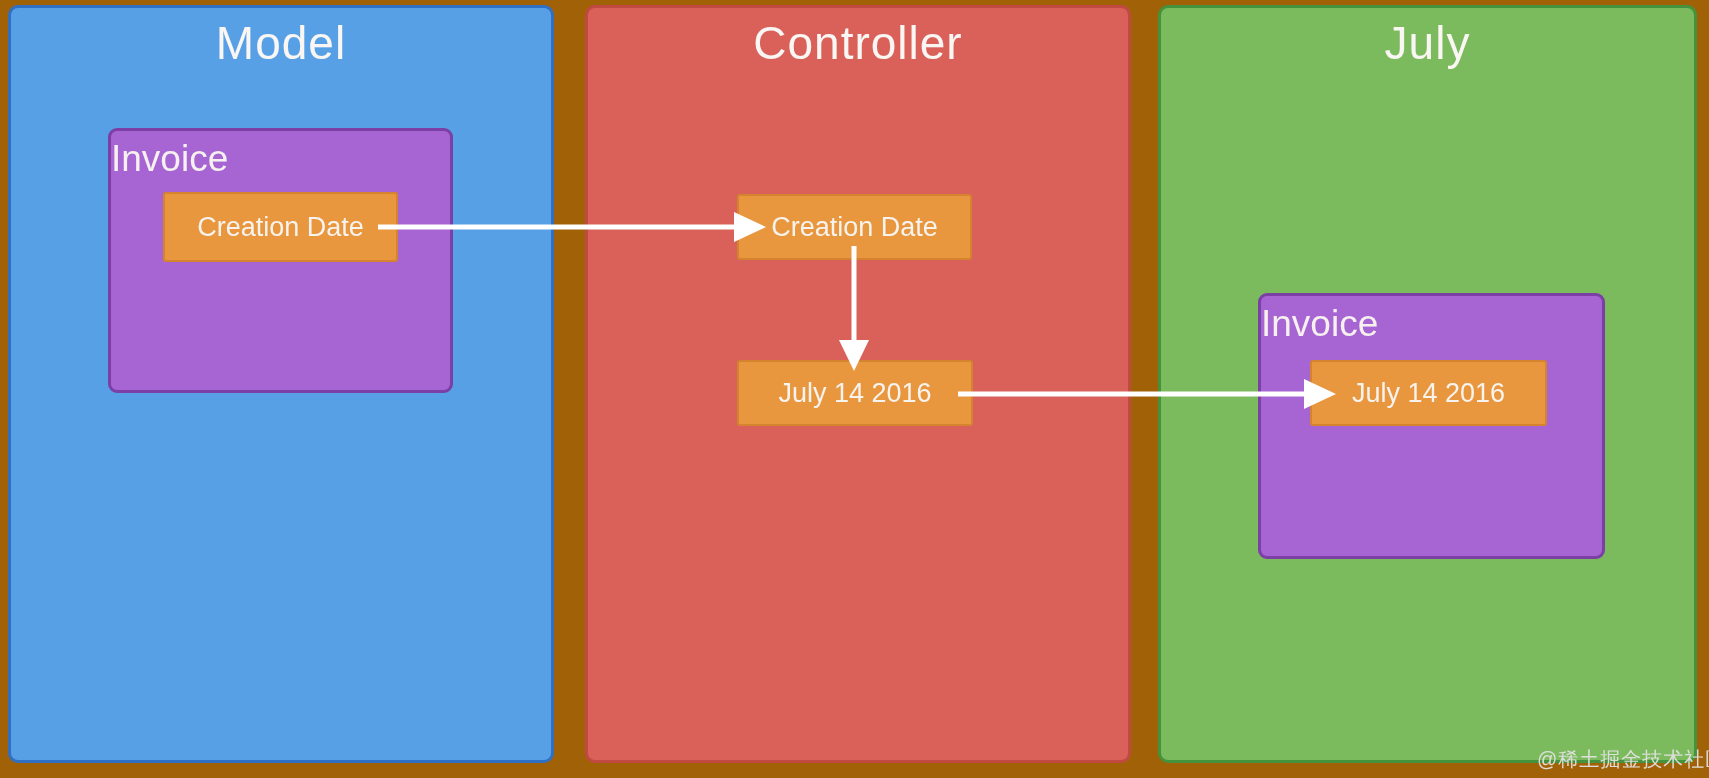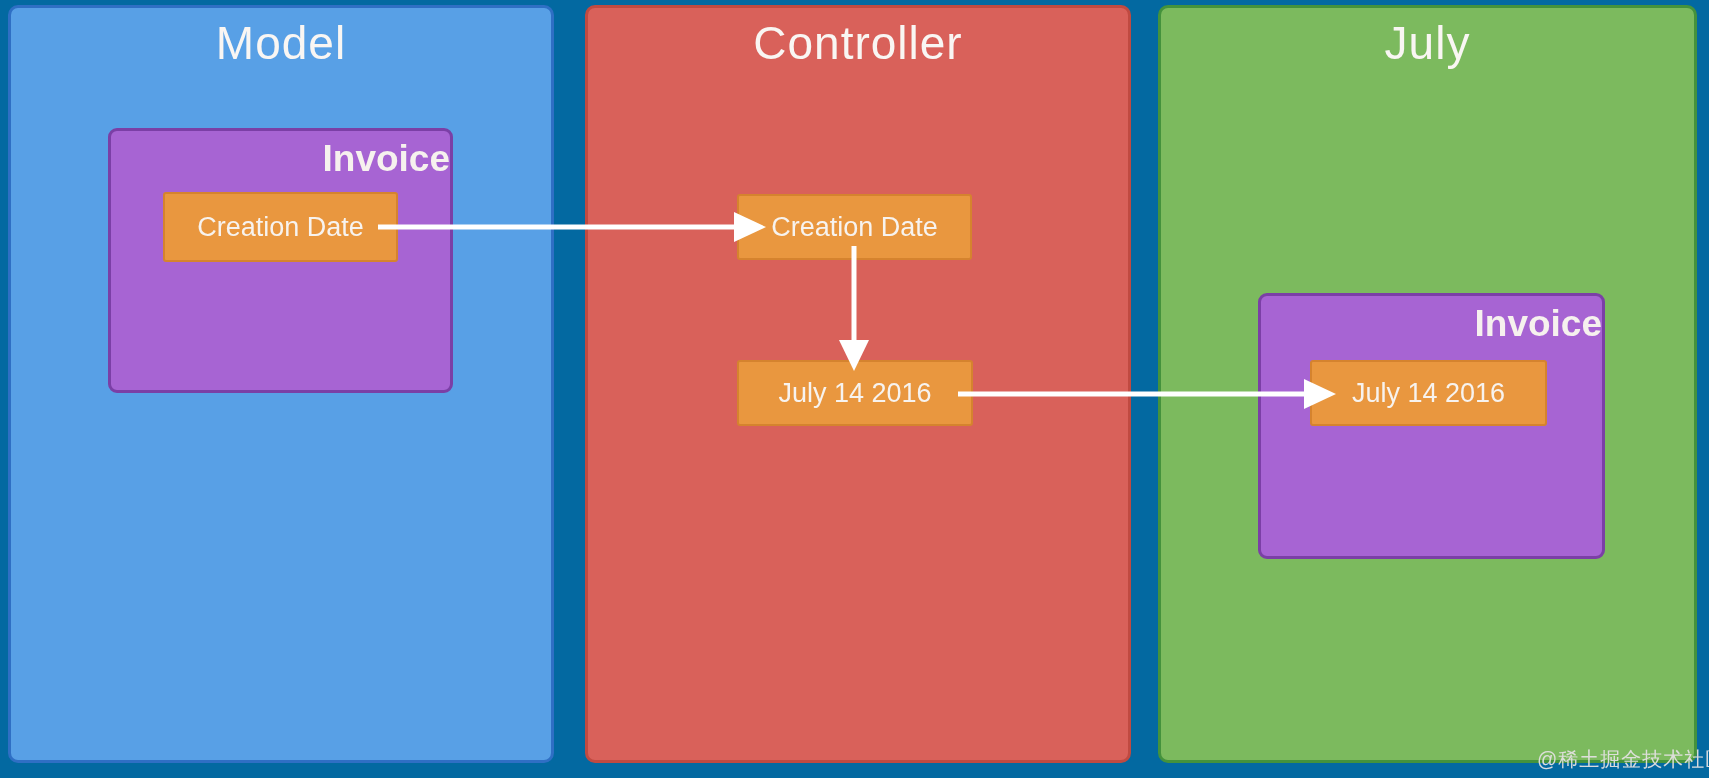--- a/index.html
+++ b/index.html
@@ -5,41 +5,41 @@
   :root{
     --blue:#58a0e6; --blue-border:#2f6fc4;
     --red:#d9615a; --red-border:#c04a41;
     --green:#7cba5e; --green-border:#44923c;
     --purple:#a764d3; --purple-border:#7b3fa6;
     --orange:#e9973f; --orange-border:#d5832e;
     --arrow:#ffffff; --label-text:#f7f3ef; --watermark-color:#e3e1e1;
   }
   html,body{margin:0;padding:0;background:#ffffff;}
   body{font-family:"Liberation Sans", sans-serif;}
-  #canvas{position:relative;width:1709px;height:778px;background:#0369a1;overflow:hidden;}
+  #canvas{position:relative;width:1709px;height:778px;background:#a16207;overflow:hidden;}
 
   .panel{position:absolute;top:5px;height:758px;border-radius:10px;border:3px solid;box-sizing:border-box;}
   .panel.model{left:8px;width:546px;background:var(--blue);border-color:var(--blue-border);}
   .panel.controller{left:585px;width:546px;background:var(--red);border-color:var(--red-border);}
   .panel.view{left:1158px;width:539px;background:var(--green);border-color:var(--green-border);}
 
   .panel-title{
     position:absolute;top:8px;left:0;width:100%;text-align:center;
     font-size:46px;font-weight:300;letter-spacing:1px;color:#f9f6f3;
   }
 
   .invoice-box{
     position:absolute;background:var(--purple);border:3px solid var(--purple-border);
     border-radius:9px;box-sizing:border-box;
   }
   .invoice-box.model-invoice{left:108px;top:128px;width:345px;height:265px;}
   .invoice-box.view-invoice{left:1258px;top:293px;width:347px;height:266px;}
   .invoice-title{
-    position:absolute;top:7px;left:0;width:100%;text-align:right;
-    font-size:37px;font-weight:700;color:#f6f1ee;
+    position:absolute;top:7px;left:0;width:100%;text-align:left;
+    font-size:37px;font-weight:400;color:#f6f1ee;
   }
 
   .value-box{
     position:absolute;background:var(--orange);border:2px solid var(--orange-border);
     border-radius:3px;box-sizing:border-box;
     display:flex;align-items:center;justify-content:center;
     font-size:27px;font-weight:300;color:var(--label-text);
   }
   .value-box.model-creation{left:163px;top:192px;width:235px;height:70px;}
   .value-box.ctrl-creation{left:737px;top:194px;width:235px;height:66px;}

